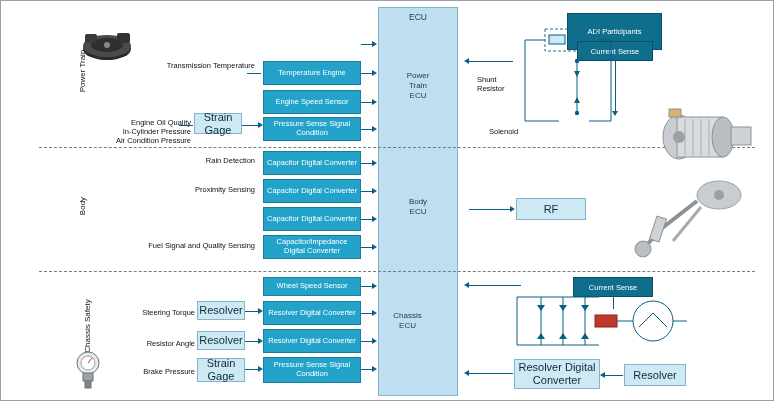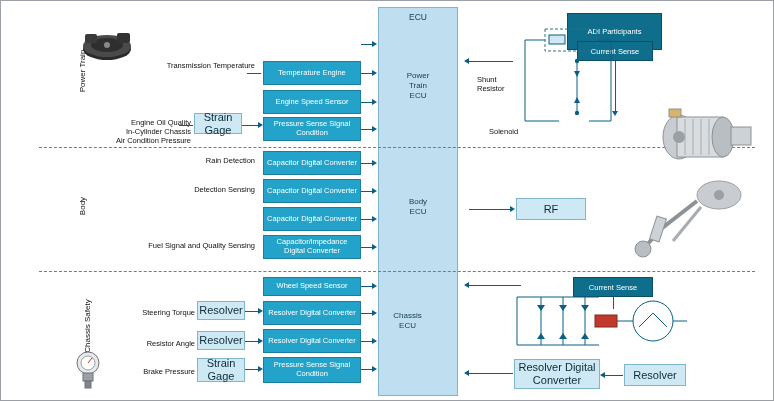--- a/index.html
+++ b/index.html
@@ -77,21 +77,21 @@
     </svg>
   </div>
 
   <div class="abs txt right" style="left:130px;top:60px;width:124px;">
     <span>Transmission Temperature</span>
   </div>
   <div class="abs txt right" style="left:98px;top:117px;width:92px;">
     <span>Engine Oil Quality</span>
   </div>
   <div class="abs txt right" style="left:98px;top:126px;width:92px;">
-    <span>In-Cylinder Chassis</span>
+    <span>In-Cylinder Pressure</span>
   </div>
   <div class="abs txt right" style="left:98px;top:135px;width:92px;">
     <span>Air Condition Pressure</span>
   </div>
 
   <div class="abs lbox" style="left:193px;top:112px;width:48px;height:21px;">
     <span>Strain Gage</span>
   </div>
 
   <div class="abs pbox" style="left:262px;top:60px;width:98px;height:24px;">
@@ -162,21 +162,21 @@
       <rect x="14" y="4" width="12" height="8" fill="#d9b36b" stroke="#8d9297"></rect>
     </svg>
   </div>
   <div class="abs vline" style="left:614px;top:60px;height:52px;"></div>
   <div class="abs arrow-d" style="left:611px;top:110px;"></div>
 
   <div class="abs txt right" style="left:150px;top:155px;width:104px;">
     <span>Rain Detection</span>
   </div>
   <div class="abs txt right" style="left:150px;top:184px;width:104px;">
-    <span>Detection Sensing</span>
+    <span>Proximity Sensing</span>
   </div>
   <div class="abs txt right" style="left:140px;top:240px;width:114px;">
     <span>Fuel Signal and Quality Sensing</span>
   </div>
 
   <div class="abs pbox" style="left:262px;top:150px;width:98px;height:24px;">
     <span>Capacitor Digital Converter</span>
   </div>
   <div class="abs pbox" style="left:262px;top:178px;width:98px;height:24px;">
     <span>Capacitor Digital Converter</span>

